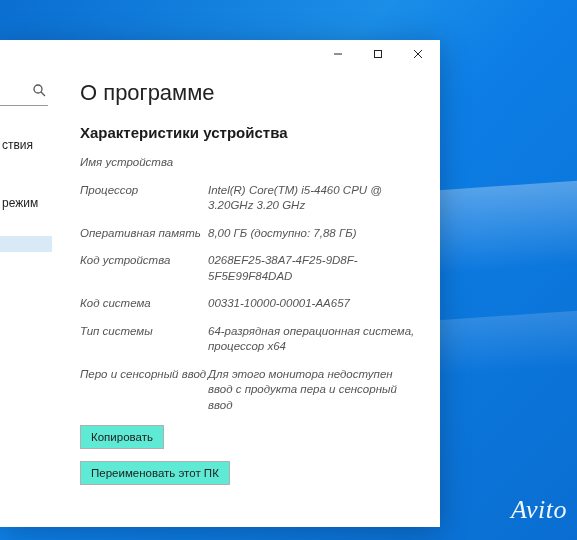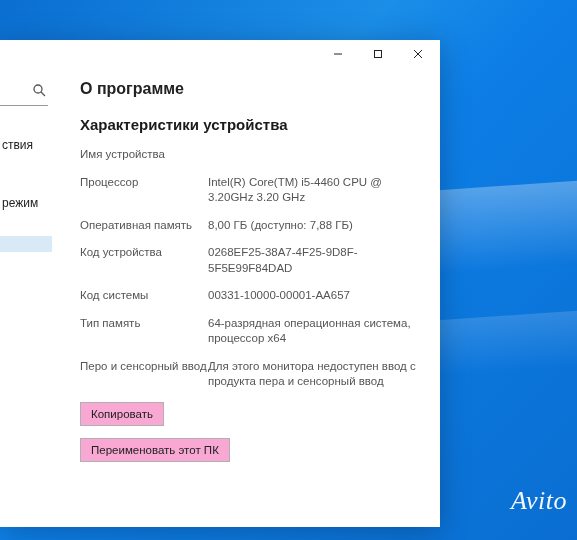--- a/index.html
+++ b/index.html
@@ -27,43 +27,43 @@
     .search-input {
       width:48px; height:28px; border:none; border-bottom:1px solid #999;
       background:#fff; padding:2px 20px 2px 4px; font-size:12px; color:#555;
     }
     .search-wrap { position:relative; width:48px; }
     .search-icon { position:absolute; right:2px; top:5px; color:#555; }
     .navitem { width:52px; padding:8px 2px; font-size:12px; color:#222; white-space:nowrap; overflow:hidden; }
     .navitem.sel { background:#d9eaf7; }
 
     .main { flex:1; padding:6px 22px 10px 28px; color:#222; overflow:hidden; }
-    .h1 { font-size:16px; font-weight:700; margin:6px 0 18px 0; }
+    .h1 { font-size:22px; font-weight:400; margin:6px 0 18px 0; }
     .h2 { font-size:15px; font-weight:600; color:#1b1b1b; margin-bottom:14px; }
 
-    .spec-row { display:flex; font-size:11.5px; color:#555; margin-bottom:12px; line-height:1.35; }
+    .spec-row { display:flex; font-size:11.5px; color:#555; margin-bottom:12px; line-height:1.35;font-style:italic; }
     .spec-label { width:128px; flex-shrink:0; color:#555; }
     .spec-value { flex:1; color:#555; word-break:break-word; }
 
     .btn { display:inline-block; background:#ccc; background:#cfcfcf; border:1px solid #bdbdbd; background:#d9d9d9;
            background:#cccccc; background:linear-gradient(#e0e0e0,#d4d4d4); border:1px solid #bbb;
            background:#ccc; }
     .btn { background:#ccc; border:1px solid #adadad; background:#cfcfcf;
            background:#cccccc; }
     .btn { display:inline-block; font-size:12px; color:#222; padding:6px 12px; border:1px solid #bfbfbf;
            background:#ccc; background:#cfcfcf; background:#cccccc; background:#d0d0d0;
            background:#cccccc; }
     .btn { background:#cfcfcf; border:1px solid #b3b3b3; }
     .btn { background:#ccc; }
-    .btn { background:#f9a8d4; border:1px solid #b0b0b0; font-size:11.5px; padding:5px 10px; }
+    .btn { background:#5eead4; border:1px solid #b0b0b0; font-size:11.5px; padding:5px 10px; }
     .btn-row { margin-top:6px; }
     .btn-2 { display:block; width:max-content; margin-top:12px; }
 
     .footer-logo {
-      position:absolute; right:10px; bottom:24px;
+      position:absolute; right:10px; bottom:15px;
       font-family: Georgia, 'Times New Roman', serif; font-style:italic;
       font-size:26px; color:#fff; opacity:.95; letter-spacing:.5px;
     }
   </style>
 </head>
 <body>
 
 <div class="light1"></div>
 <div class="light2"></div>
 
@@ -121,25 +121,25 @@
       </div>
       <div class="spec-row">
         <div class="spec-label">Оперативная память</div>
         <div class="spec-value">8,00 ГБ (доступно: 7,88 ГБ)</div>
       </div>
       <div class="spec-row">
         <div class="spec-label">Код устройства</div>
         <div class="spec-value">0268EF25-38A7-4F25-9D8F-5F5E99F84DAD</div>
       </div>
       <div class="spec-row">
-        <div class="spec-label">Код системы</div>
+        <div class="spec-label">Код система</div>
         <div class="spec-value">00331-10000-00001-AA657</div>
       </div>
       <div class="spec-row">
-        <div class="spec-label">Тип память</div>
+        <div class="spec-label">Тип системы</div>
         <div class="spec-value">64-разрядная операционная система, процессор x64</div>
       </div>
       <div class="spec-row">
         <div class="spec-label">Перо и сенсорный ввод</div>
         <div class="spec-value">Для этого монитора недоступен ввод с продукта пера и сенсорный ввод</div>
       </div>
 
       <div class="btn-row">
         <span class="btn">Копировать</span>
       </div>

